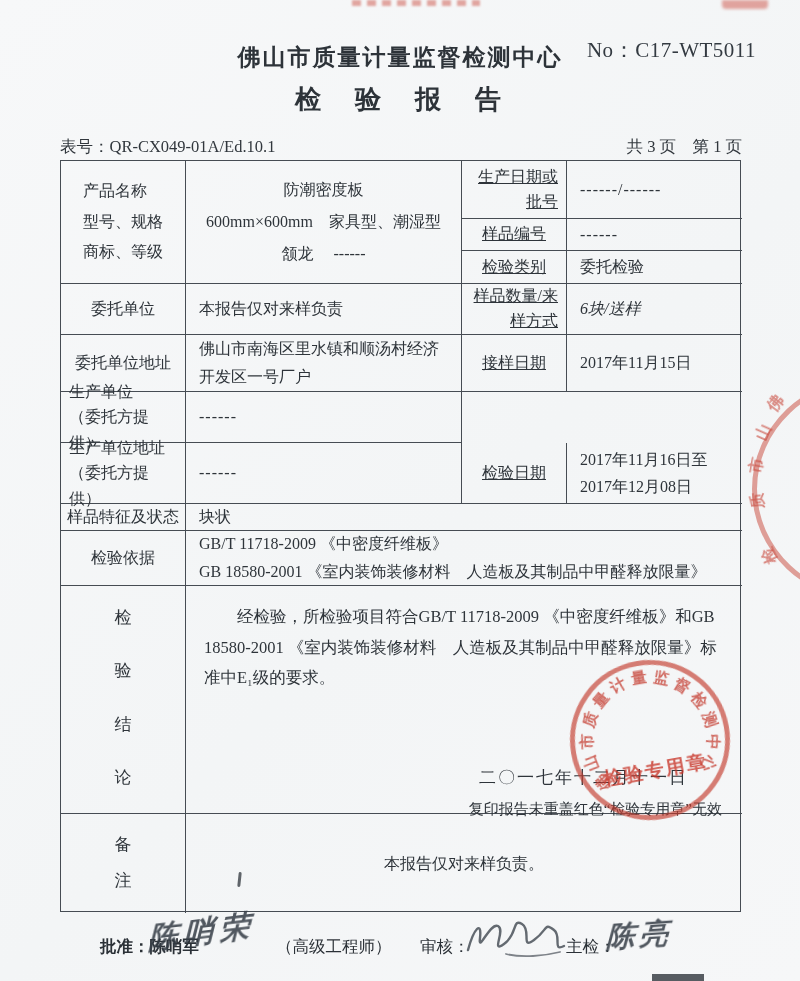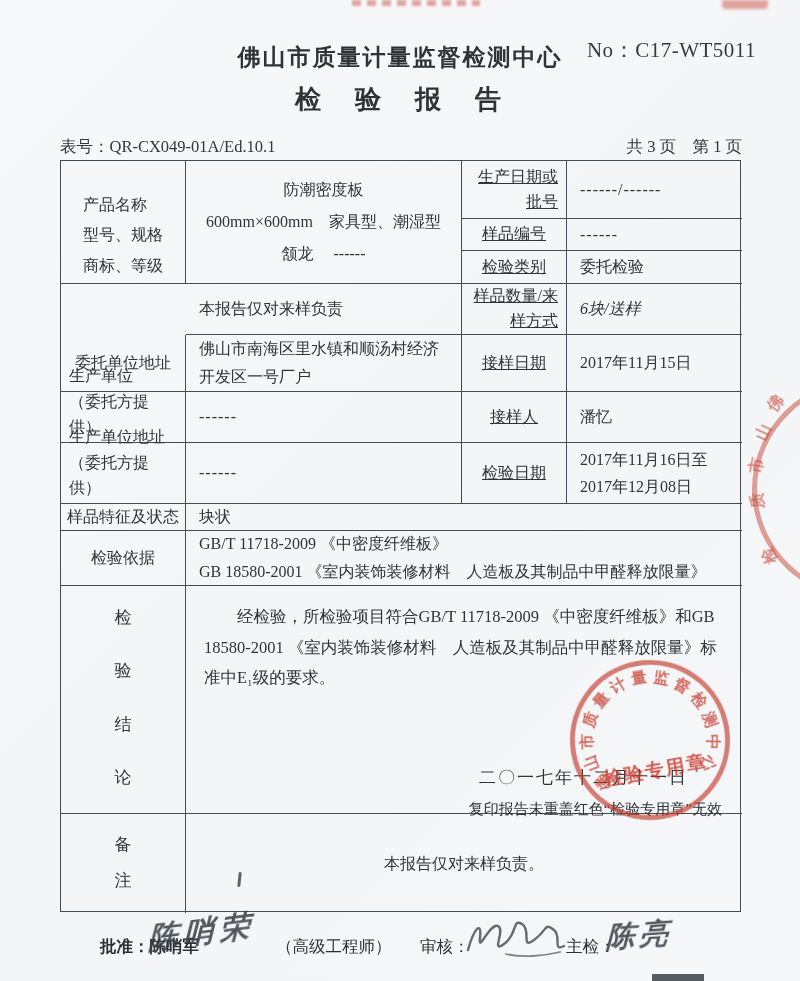--- a/index.html
+++ b/index.html
@@ -29,21 +29,21 @@
     grid-template-columns:125px 276px 105px 175px;
     grid-template-rows:58px 32px 33px 51px 57px 51px 61px 27px 55px 228px 99px;
     border:1.6px solid #464c53;
   }
   .cell { border-right:1.6px solid #464c53; border-bottom:1.6px solid #464c53;
     font-size:16px; line-height:1.45; display:flex; flex-direction:column; justify-content:center;
     padding:2px 8px; overflow:visible; }
   .cell.no-r { border-right:none; }
   .cell.no-b { border-bottom:none; }
   .lbl { align-items:center; text-align:center; }
-  .lbl-left-block { align-items:center;justify-content:flex-end; }
+  .lbl-left-block { align-items:center; }
   .lbl-left-block .inner { text-align:left; line-height:1.9; }
   .val { align-items:flex-start; text-align:left; padding-left:13px; }
   .val-center { align-items:center; text-align:center; }
   .sub-lbl { text-align:right; align-items:center; line-height:1.55;text-decoration:underline; }
   .dashes { letter-spacing:1px; }
   
   .concl-label { justify-content:space-between; align-items:center; padding:20px 0 22px 0; font-size:17px; }
   .concl-body { justify-content:flex-start; padding:16px 16px 0 18px; position:relative; }
   .concl-text { text-indent:2em; font-size:16.5px; line-height:1.85; }
   .concl-date { margin-top:72px; text-align:right; padding-right:38px; font-size:17px; letter-spacing:2px; }
@@ -112,38 +112,37 @@
       <div>600mm×600mm　家具型、潮湿型</div>
       <div>颔龙　 ------</div>
     </div>
     <div class="cell sub-lbl" style="grid-column:3; grid-row:1;">生产日期或批号</div>
     <div class="cell val no-r dashes" style="grid-column:4; grid-row:1;">------/------</div>
     <div class="cell sub-lbl" style="grid-column:3; grid-row:2;">样品编号</div>
     <div class="cell val no-r dashes" style="grid-column:4; grid-row:2;">------</div>
     <div class="cell sub-lbl" style="grid-column:3; grid-row:3;">检验类别</div>
     <div class="cell val no-r" style="grid-column:4; grid-row:3;">委托检验</div>
 
+    <div class="cell lbl" style="grid-column:1; grid-row:4;">委托单位</div>
     <div class="cell val" style="grid-column:2; grid-row:4;">本报告仅对来样负责</div>
     <div class="cell sub-lbl" style="grid-column:3; grid-row:4;">样品数量/来样方式</div>
     <div class="cell val no-r" style="grid-column:4; grid-row:4;font-style:italic;">6块/送样</div>
 
     <div class="cell lbl" style="grid-column:1; grid-row:5;">委托单位地址</div>
     <div class="cell val" style="grid-column:2; grid-row:5; line-height:1.75;">佛山市南海区里水镇和顺汤村经济开发区一号厂户</div>
     <div class="cell sub-lbl" style="grid-column:3; grid-row:5;">接样日期</div>
     <div class="cell val no-r" style="grid-column:4; grid-row:5;">2017年11月15日</div>
 
     <div class="cell lbl-left-block" style="grid-column:1; grid-row:6;">
       <div class="inner" style="line-height:1.6;">
         <div>生产单位</div>
         <div>（委托方提供）</div>
       </div>
     </div>
     <div class="cell val dashes" style="grid-column:2; grid-row:6;">------</div>
-    <div class="cell sub-lbl" style="grid-column:3; grid-row:6;">接样人</div>
-    <div class="cell val no-r" style="grid-column:4; grid-row:6;">潘忆</div>
 
     <div class="cell lbl-left-block" style="grid-column:1; grid-row:7;">
       <div class="inner" style="line-height:1.6;">
         <div>生产单位地址</div>
         <div>（委托方提供）</div>
       </div>
     </div>
     <div class="cell val dashes" style="grid-column:2; grid-row:7;">------</div>
     <div class="cell sub-lbl" style="grid-column:3; grid-row:7;">检验日期</div>
     <div class="cell val no-r" style="grid-column:4; grid-row:7; line-height:1.7;">

